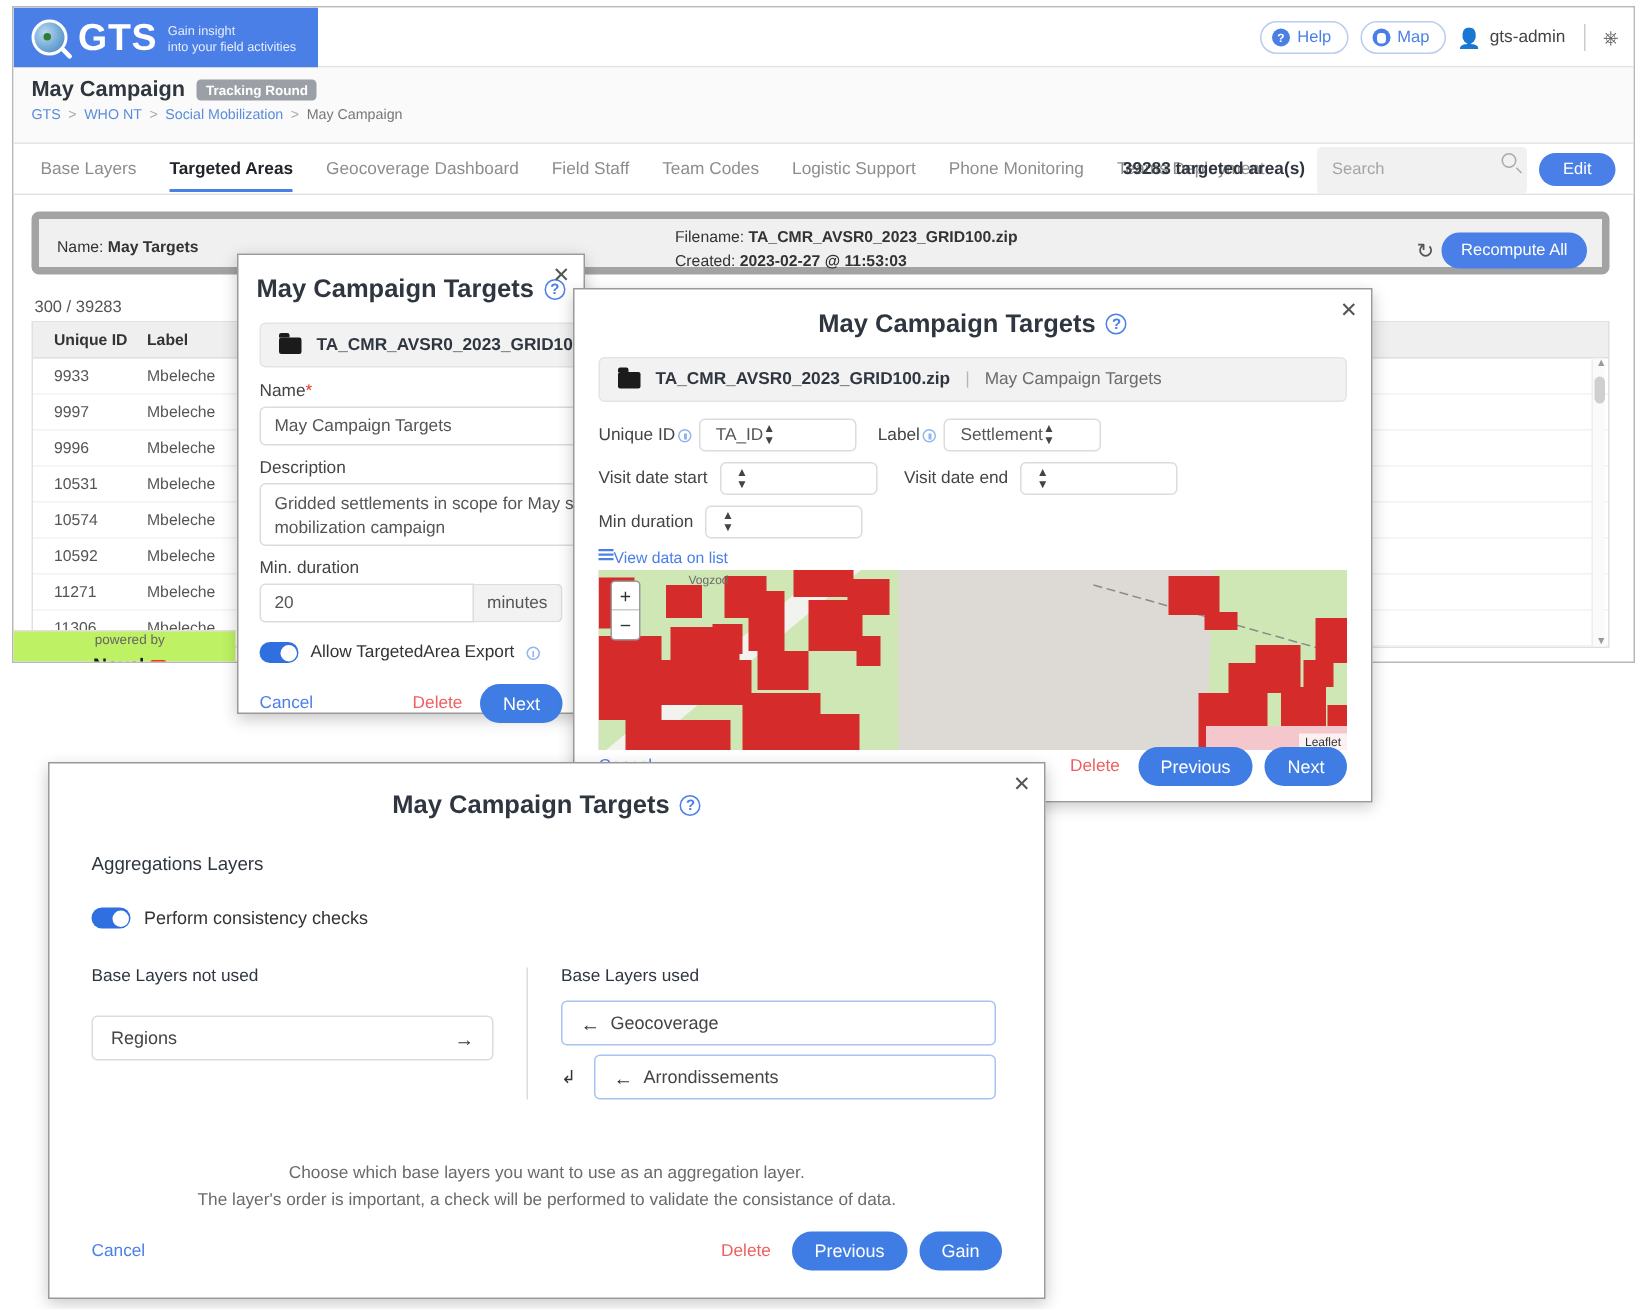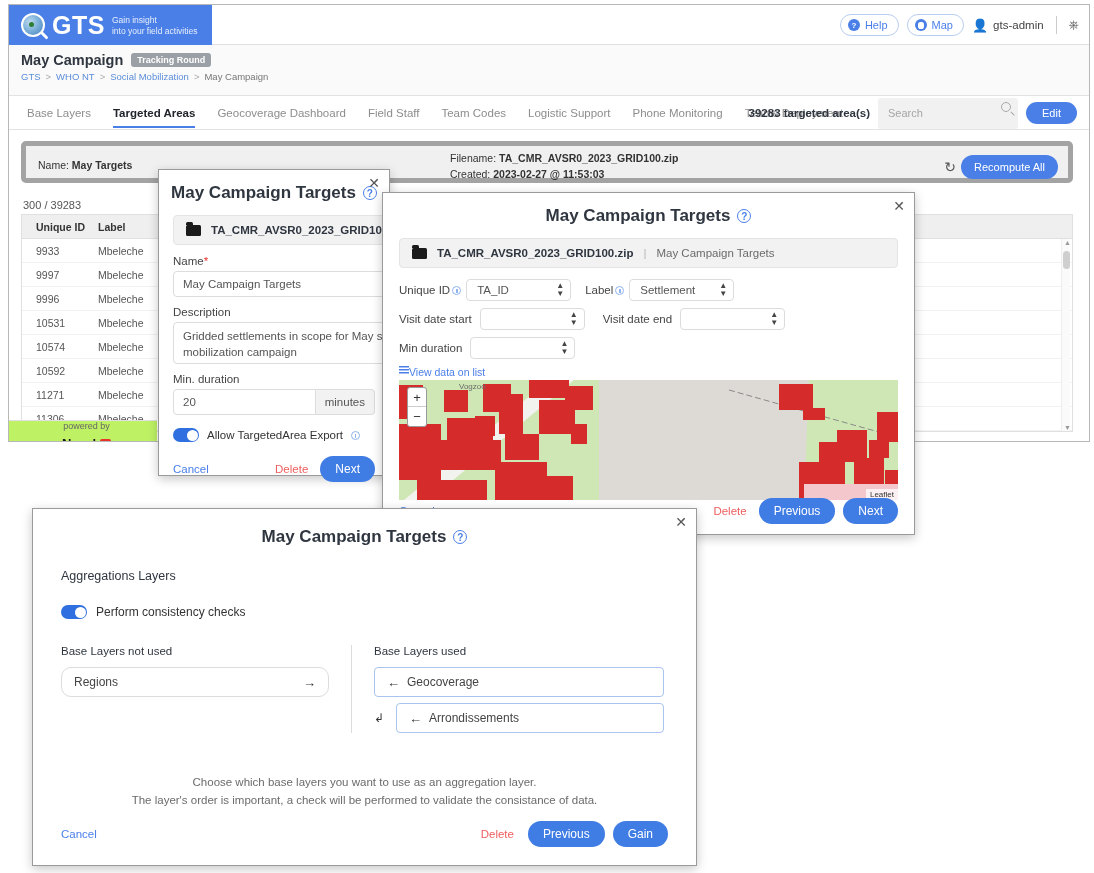--- a/index.html
+++ b/index.html
@@ -340,21 +340,21 @@
 
   
   #modal2 { left:382px; top:192px; width:533px; height:343px; }
   #modal2 .modal-title { margin-top:13px; }
   #modal2 .body { padding: 12px 16px 0 16px; }
   .frm-row { display:flex; align-items:center; margin-bottom:7px; gap:0; }
   .frm-lbl { font-size:11.5px; color:#444; white-space:nowrap; }
   .sup-o { vertical-align: super; margin-left:2px; margin-right:5px; }
   .select {
     border:1px solid #dcdcdc; border-radius:4px; background:#fff;
-    height:22px; display:flex; align-items:center; justify-content:space-between;
+    height:22px; display:flex; align-items:center; 
     padding:0 6px 0 10px; font-size:11.5px; color:#555; cursor:pointer;
   }
   .spin { font-size:8px; color:#444; line-height:8px; display:flex; flex-direction:column; }
   .viewlist { display:flex; align-items:flex-start; gap:0; color:#4a7fe8; font-size:10.5px; cursor:pointer; margin-top:1px;}
   .list-ico { display:inline-block; width:10px; height:8px;
     background:
       linear-gradient(#4a7fe8,#4a7fe8) 0 0/10px 1.5px no-repeat,
       linear-gradient(#4a7fe8,#4a7fe8) 0 3px/10px 1.5px no-repeat,
       linear-gradient(#4a7fe8,#4a7fe8) 0 6px/10px 1.5px no-repeat;
   }
@@ -723,21 +723,21 @@
 
       <div style="margin-top:22px;display:flex;align-items:center;gap:9px;">
         <span class="toggle"></span>
         <span style="font-size:12px;color:#333;">Perform consistency checks</span>
       </div>
 
       <div style="margin-top:26px;display:flex;">
 
         <div style="width:290px;padding-right:22px;">
           <div class="col-title">Base Layers not used</div>
-          <div class="layer-box" style="margin-top:10px;border-radius:10px;">
+          <div class="layer-box" style="margin-top:20px;">
             <span>Regions</span>
             <span class="arrow-r">→</span>
           </div>
         </div>
 
         <div style="width:1px;background:#dcdcdc;margin:0 22px 0 0;"></div>
 
         <div style="width:290px;">
           <div class="col-title">Base Layers used</div>
           <div class="layer-box used" style="margin-top:10px;">

